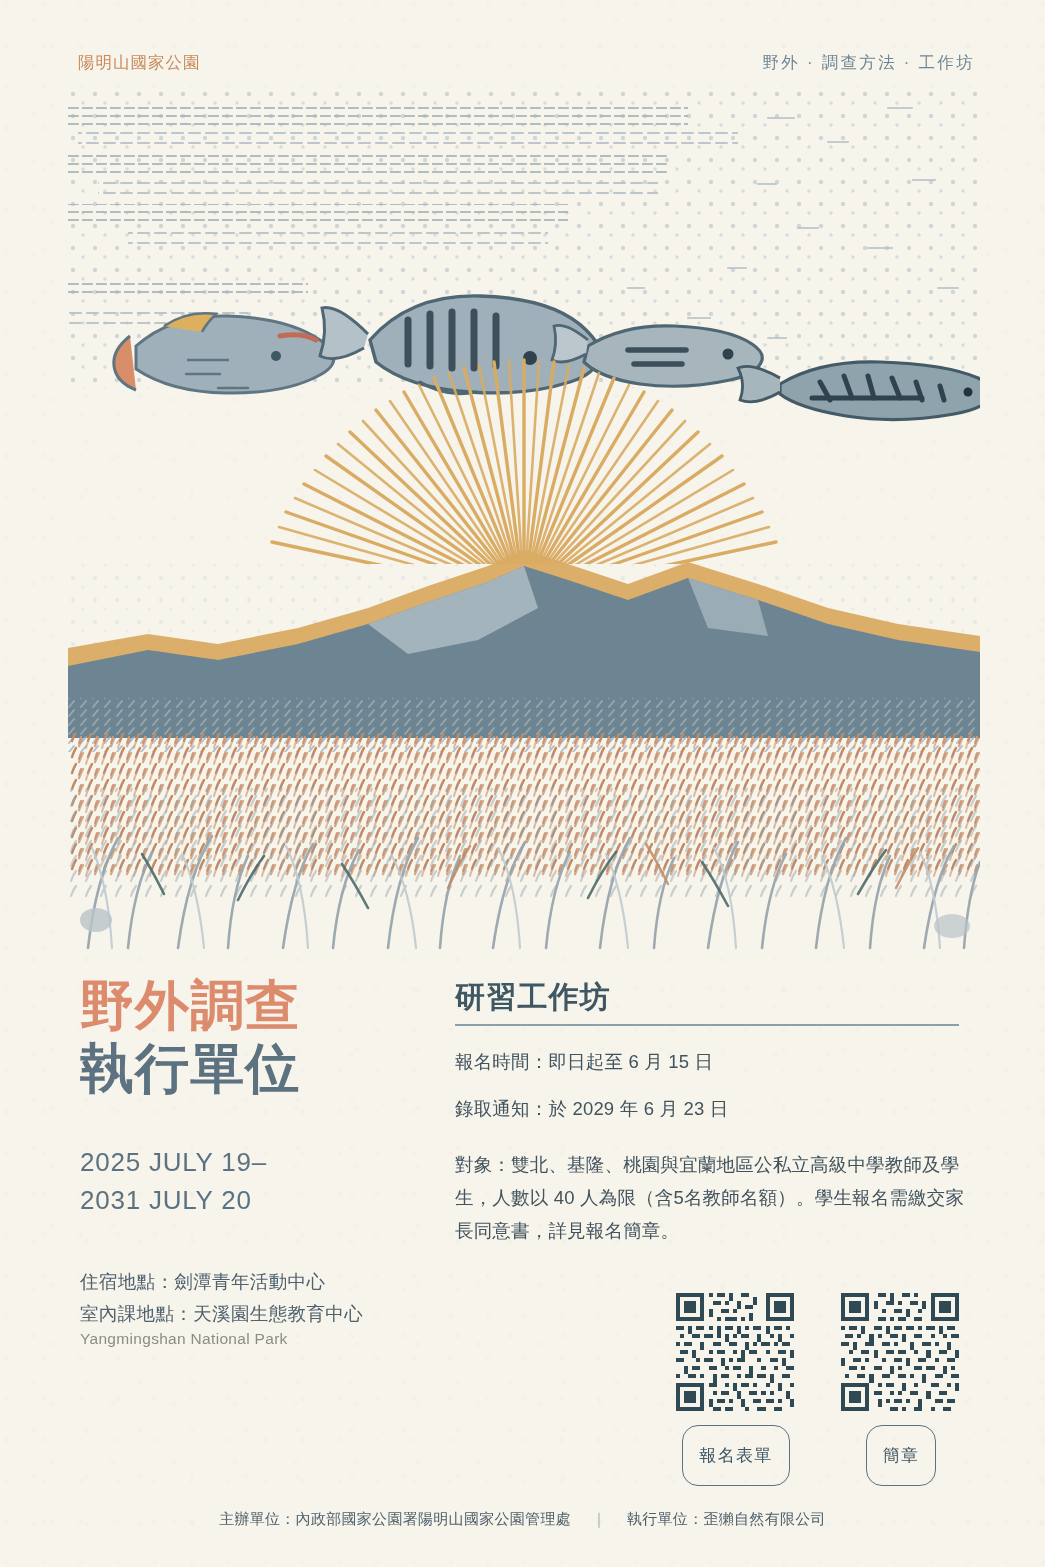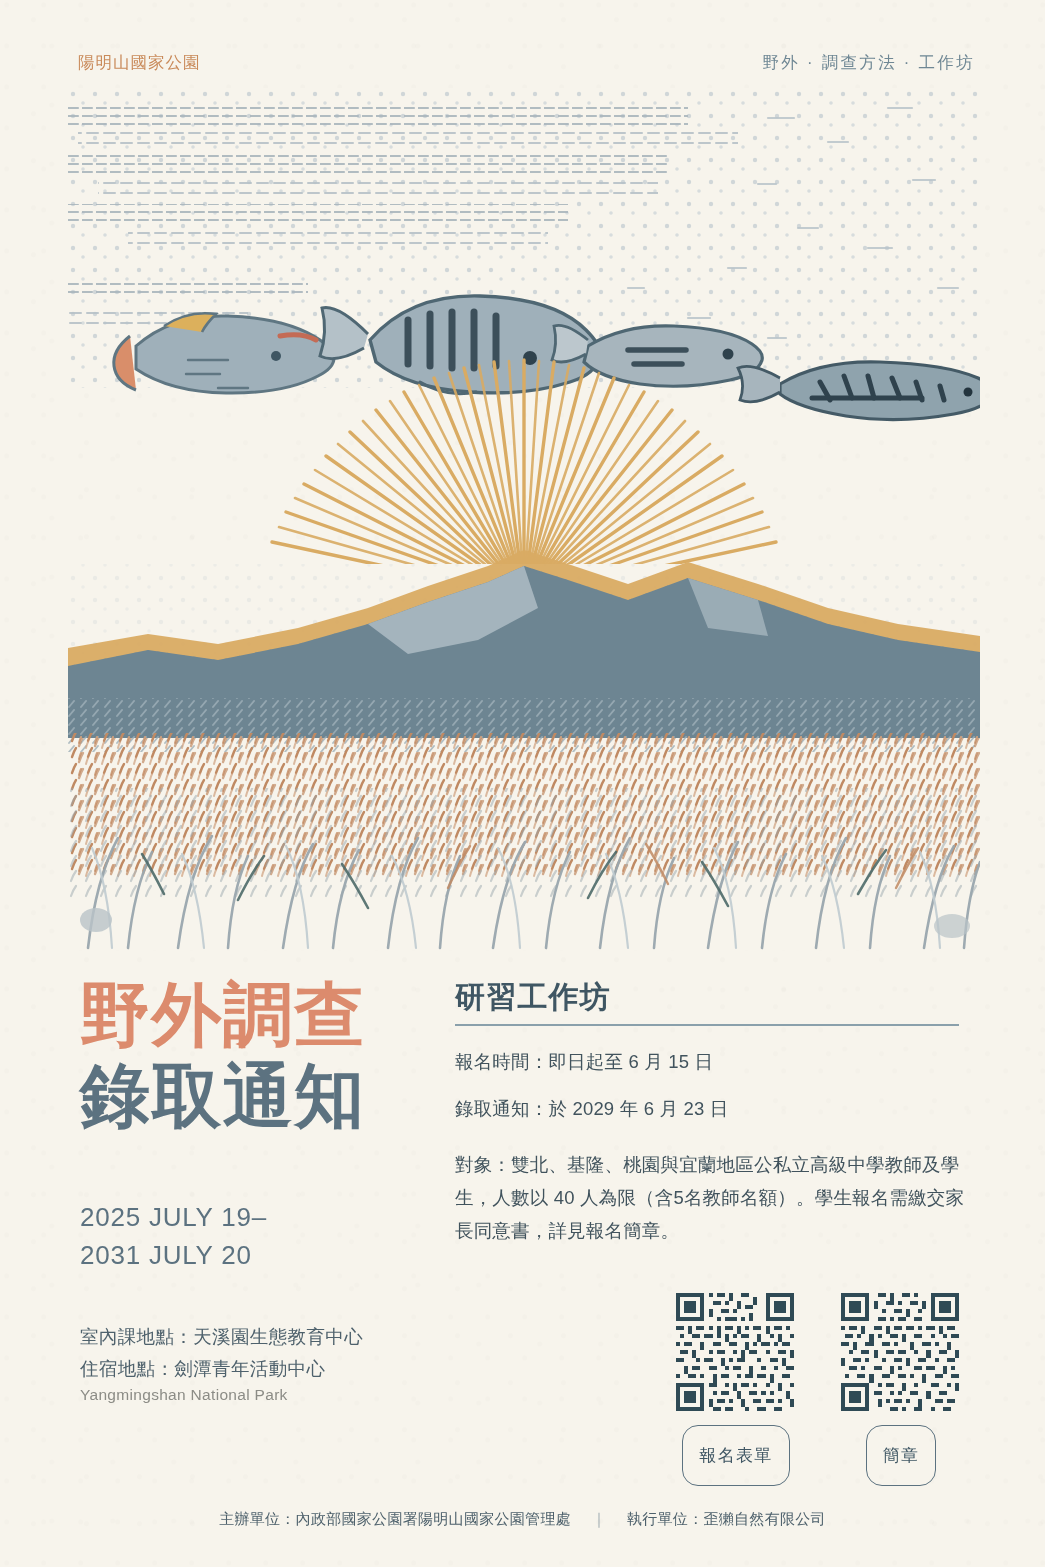--- a/index.html
+++ b/index.html
@@ -67,30 +67,30 @@
 
   .title-block {
     position: absolute;
     left: 80px;
     top: 0;
     width: 330px;
   }
   .big-title {
     font-family: Liberation Serif, serif;
     font-weight: bold;
-    font-size: 70px;
+    font-size: 54px;
     line-height: 1.16;
     letter-spacing: 0.02em;
     margin: 0;
   }
   .big-title .l1 { color: #dc8b6d; display: block; }
   .big-title .l2 { color: #5c7280; display: block; }
 
   .date-en {
-    margin-top: 62px;
+    margin-top: 44px;
     color: #5c7280;
     font-size: 26px;
     line-height: 1.45;
     letter-spacing: 0.03em;
   }
 
   .venue {
     margin-top: 46px;
     color: #4e616c;
     font-size: 18.5px;
@@ -432,31 +432,31 @@
       </g>
     </g>
   </svg>
 </div>
 
 <div class="lower">
 
   <div class="title-block">
     <h1 class="big-title">
       <span class="l1">野外調查</span>
-      <span class="l2">錄取通知</span>
+      <span class="l2">執行單位</span>
     </h1>
 
     <div class="date-en">
       <div>2025 JULY 19–</div>
       <div>2031 JULY 20</div>
     </div>
 
     <div class="venue">
+      <div>住宿地點：劍潭青年活動中心</div>
       <div>室內課地點：天溪園生態教育中心</div>
-      <div>住宿地點：劍潭青年活動中心</div>
     </div>
 
     <div class="park-en">Yangmingshan National Park</div>
   </div>
 
   <div class="info-block">
     <div class="info-title">研習工作坊</div>
     <div class="info-underline"></div>
 
     <div class="info-line">報名時間：即日起至 6 月 15 日</div>

